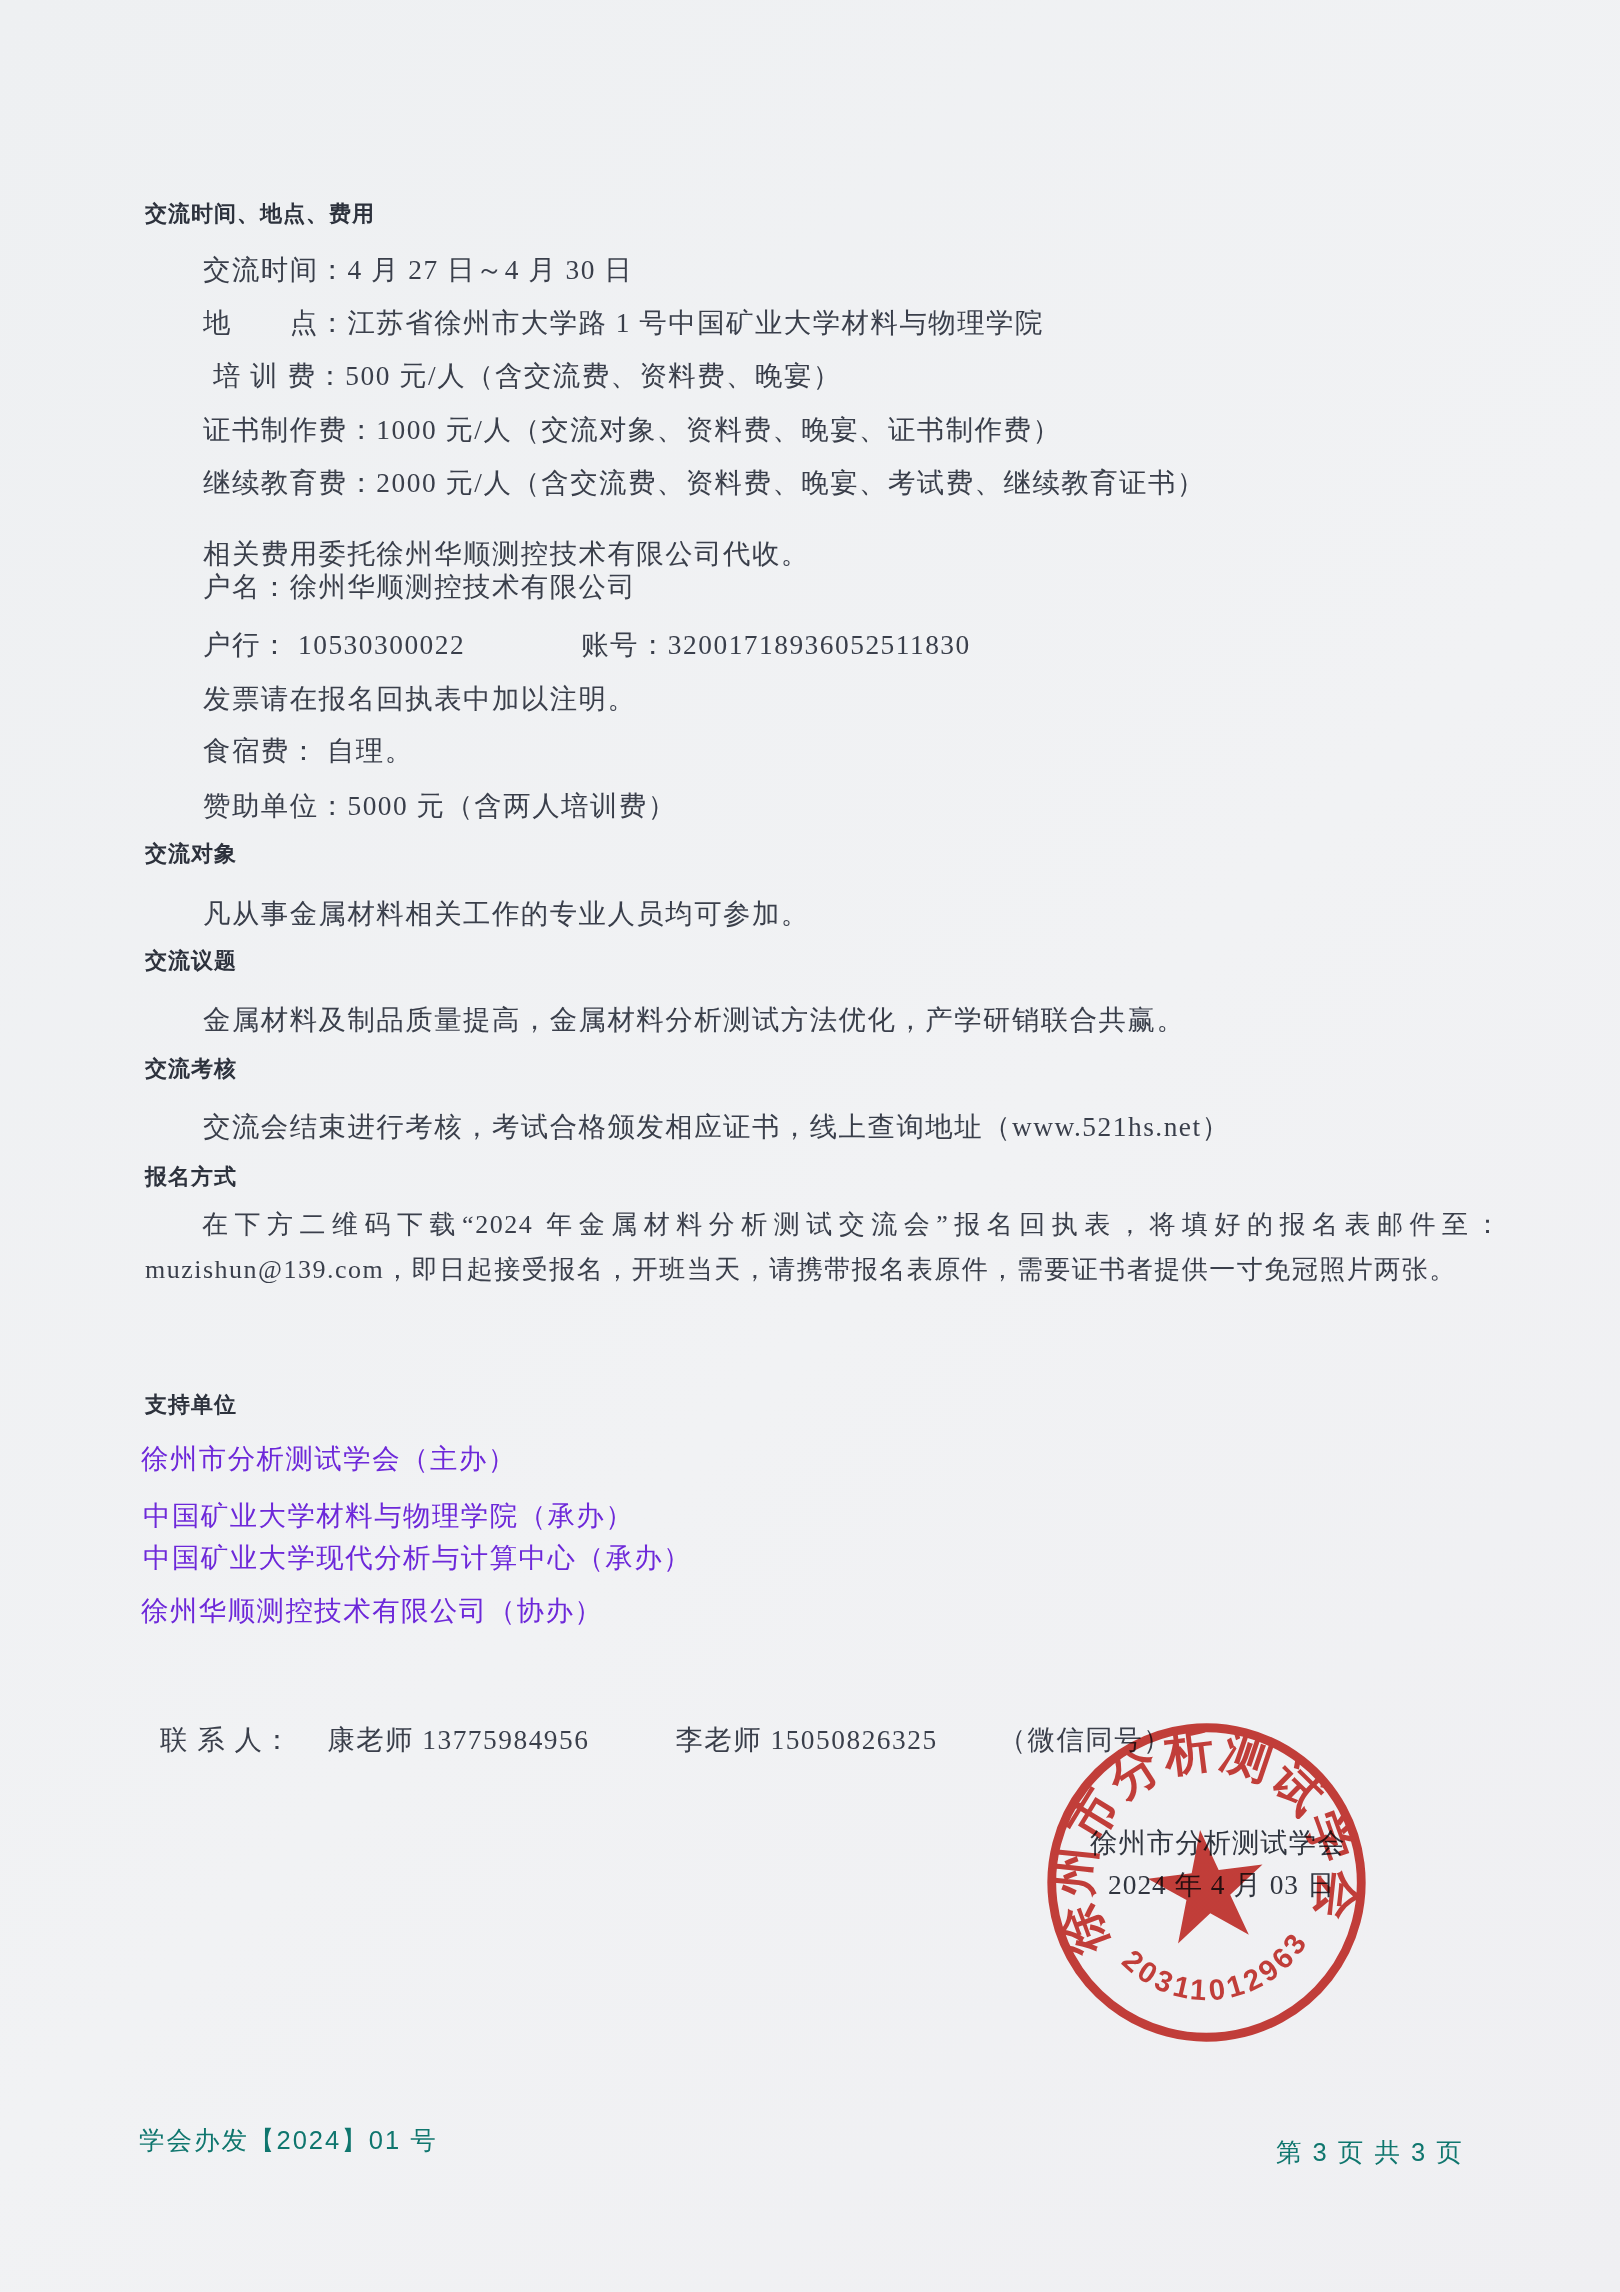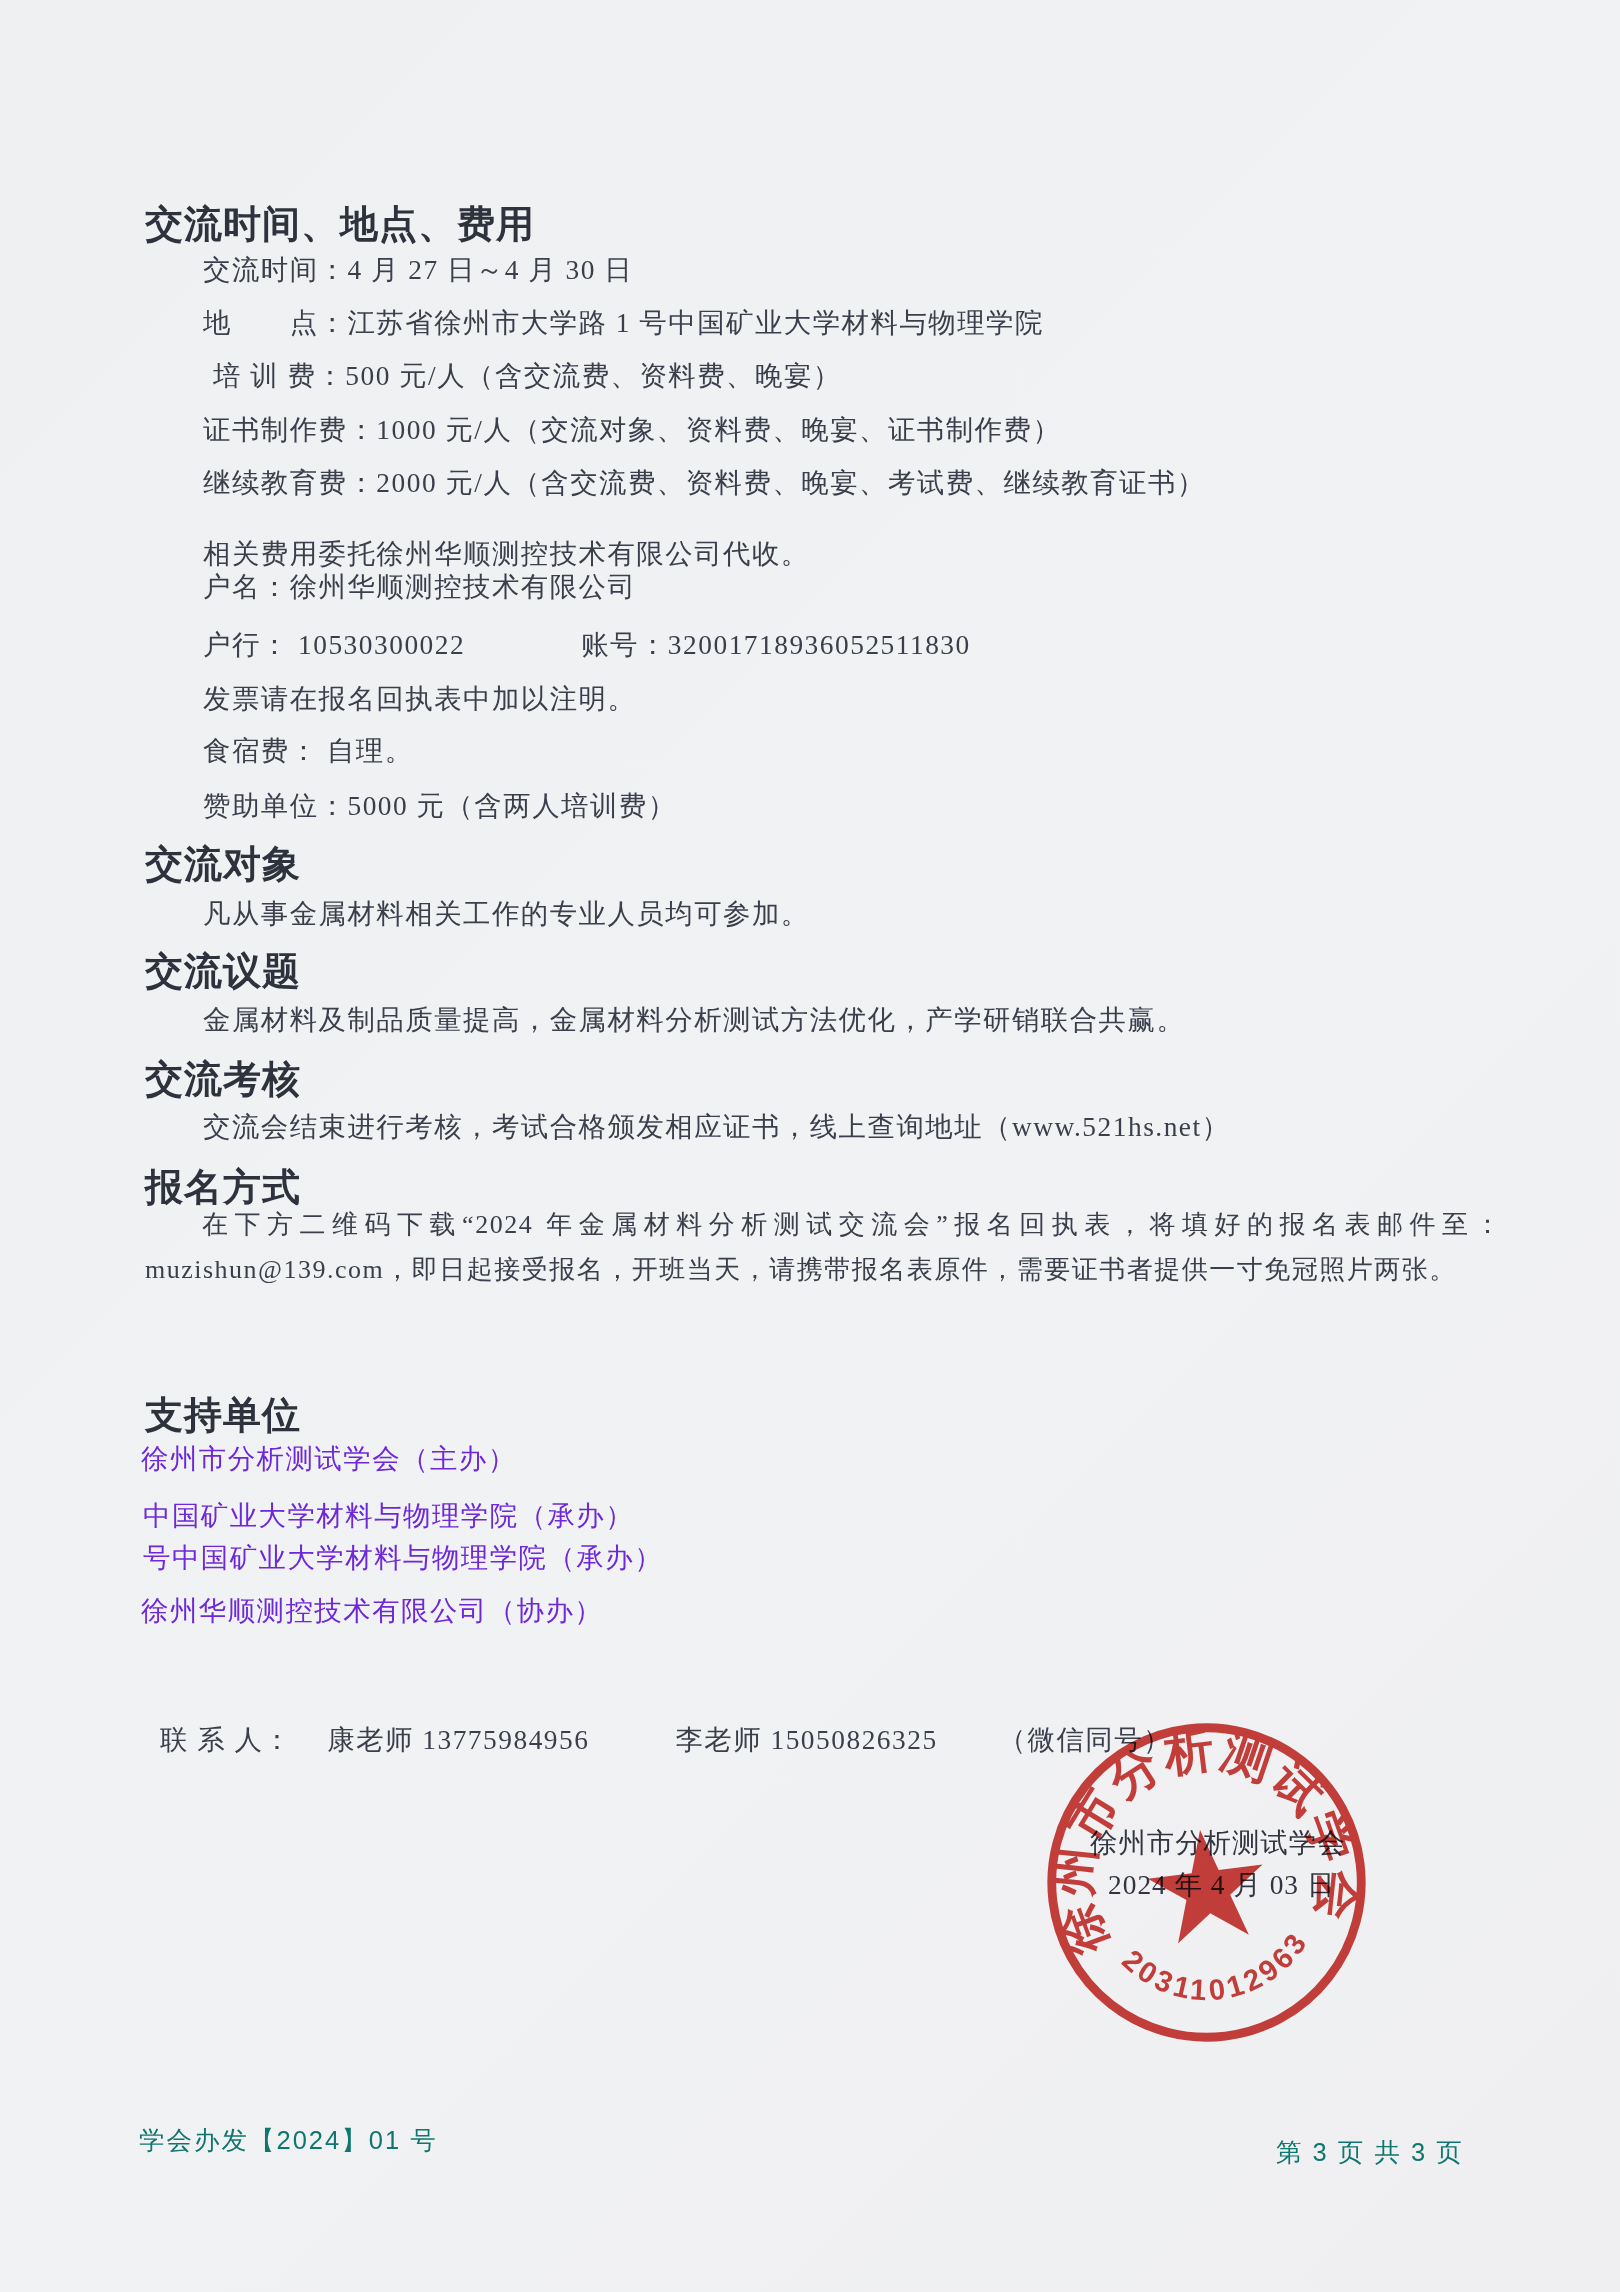--- a/index.html
+++ b/index.html
@@ -12,21 +12,21 @@
     color:#3a3f4b;
   }
   .page::before{
     content:"";position:absolute;inset:0;
     background:linear-gradient(135deg,#eef0f2 0%,#f1f2f4 55%,#efeff2 100%);
   }
   .abs{position:absolute;white-space:nowrap;}
   .heading{
     font-family:"Liberation Sans", sans-serif;
     font-weight:bold;
-    font-size:38px;
+    font-size:22px;
     color:#2d323d;
     letter-spacing:1px;
   }
   .body-line{
     font-size:27.4px;
     letter-spacing:1.5px;
     color:#3a3f4b;
   }
   .bank-row{display:flex;gap:116px;}
   .para{
@@ -90,21 +90,21 @@
 
   <div class="abs heading" style="left:145px;top:1054px;">交流考核</div>
   <div class="abs body-line" style="left:203px;top:1109px;text-align:center;">交流会结束进行考核，考试合格颁发相应证书，线上查询地址（www.521hs.net）</div>
 
   <div class="abs heading" style="left:145px;top:1162px;">报名方式</div>
   <div class="para">在下方二维码下载“2024 年金属材料分析测试交流会”报名回执表，将填好的报名表邮件至：muzishun@139.com，即日起接受报名，开班当天，请携带报名表原件，需要证书者提供一寸免冠照片两张。</div>
 
   <div class="abs heading" style="left:145px;top:1390px;">支持单位</div>
   <div class="abs support-line" style="left:141px;top:1441px;">徐州市分析测试学会（主办）</div>
   <div class="abs support-line" style="left:143px;top:1498px;">中国矿业大学材料与物理学院（承办）</div>
-  <div class="abs support-line" style="left:143px;top:1540px;">号中国矿业大学材料与物理学院（承办）</div>
+  <div class="abs support-line" style="left:143px;top:1540px;">中国矿业大学现代分析与计算中心（承办）</div>
   <div class="abs support-line" style="left:141px;top:1593px;">徐州华顺测控技术有限公司（协办）</div>
 
   <div class="abs body-line contact-row" style="left:160px;top:1722px;">
     <span>联 系 人：</span>
     <span class="gap1"></span>
     <span>康老师 13775984956</span>
     <span class="gap2"></span>
     <span>李老师 15050826325</span>
     <span class="gap3"></span>
     <span>（微信同号）</span>

